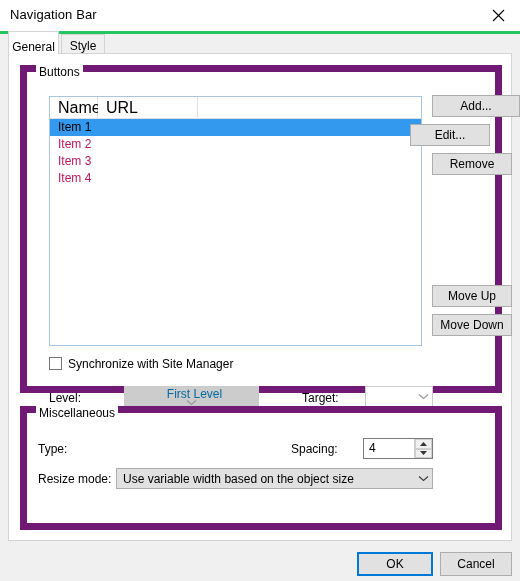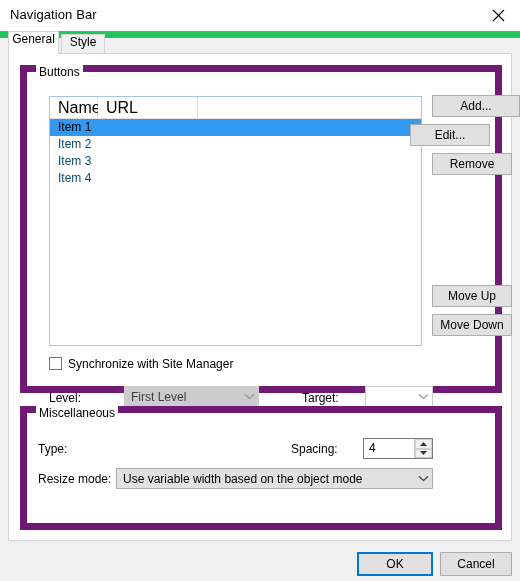--- a/index.html
+++ b/index.html
@@ -16,21 +16,21 @@
     overflow: hidden;
     -webkit-font-smoothing: antialiased;
   }
 
   
   .titlebar {
     position: absolute;
     left: 0; top: 0;
     width: 520px; height: 31px;
     background: #ffffff;
-    border-bottom: 7px solid #22c55e;
+    border-bottom: 3px solid #22c55e;
   }
   .title-text {
     position: absolute;
     left: 10px; top: 7px;
     font-size: 13px;
     color: #000;
     letter-spacing: 0.1px;
   }
   .close-btn {
     position: absolute;
@@ -52,21 +52,21 @@
   .tab {
     position: absolute;
     top: 0;
     height: 22px;
     box-sizing: border-box;
     background: #f0f0f0;
     border: 1px solid #d4d4d4;
     border-bottom: none;
     font-size: 12px;
     display: flex;
-    align-items: flex-start;
+    align-items: flex-end;
     justify-content: center;
     cursor: default;
   }
   .tab.selected {
     background: #ffffff;
     border-color: #d4d4d4;
     height: 23px;
     z-index: 3;
   }
   #tab-general { left: 0; width: 51px; }
@@ -127,21 +127,21 @@
     cursor: default;
   }
   .col-head.c0 { width: 48px; }
   .col-head.c1 { width: 100px; }
   .list-body { position: relative; }
   .list-row {
     height: 17px;
     line-height: 17px;
     padding-left: 8px;
     font-size: 12px;
-    color: #0c4a6e;
+    color: #be185d;
     white-space: nowrap;
     cursor: default;
   }
   .list-row.selected {
     background: #3399ee;
     color: #000000;
   }
 
   
   .btn {
@@ -206,21 +206,22 @@
   }
   .combo .carrow {
     width: 18px;
     display: flex;
     align-items: center;
     justify-content: center;
   }
   .combo.disabled {
     background: #cccccc;
     border-color: #cccccc;
-    color: #404040;
+    color: #0369a1;
+    flex-direction: column;
   }
   .combo.disabled .carrow svg polyline { stroke: #9a9a9a; }
   .combo.enabled-grey {
     background: #e1e1e1;
     border-color: #acacac;
   }
 
   #level-label  { left: 22px;  top: 319px; }
   #level-combo  { left: 97px;  top: 314px; width: 135px; height: 21px; }
   #target-label { left: 275px; top: 319px; }
@@ -384,21 +385,21 @@
         <div class="sbtn">
           <svg width="7" height="4" viewBox="0 0 7 4">
               <polygon points="0,0 7,0 3.5,4" fill="#333"></polygon>
             </svg>
         </div>
       </div>
     </div>
 
     <div class="fieldlabel" id="resize-label">Resize mode:</div>
     <div class="combo enabled-grey" id="resize-combo">
-      <span class="cval">Use variable width based on the object mode</span>
+      <span class="cval">Use variable width based on the object size</span>
       <span class="carrow">
         <svg width="11" height="7" viewBox="0 0 11 7">
             <polyline points="1,1.5 5.5,5.5 10,1.5" fill="none" stroke="#404040" stroke-width="1.2"></polyline>
           </svg>
       </span>
     </div>
   </div>
 </div>
 
 <button class="footer-btn" id="btn-ok">OK</button>

